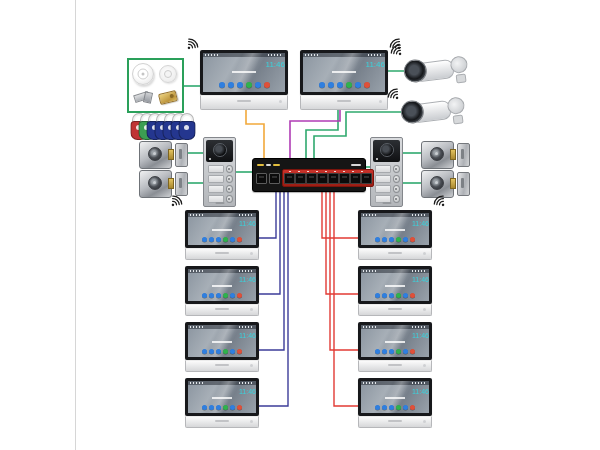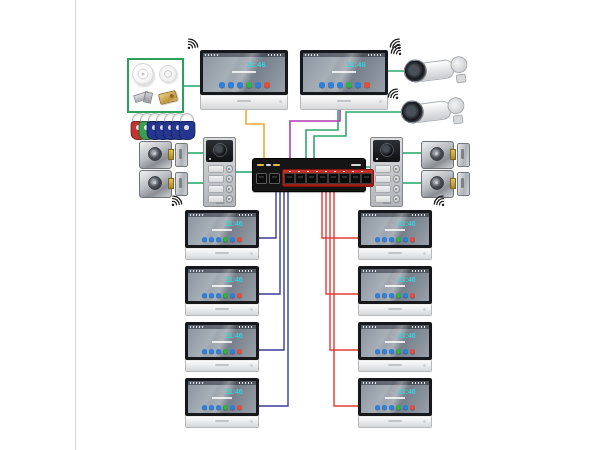--- a/index.html
+++ b/index.html
@@ -14,21 +14,21 @@
   .m-frame{background:#17181b;border-radius:2px;padding:3px;box-shadow:0 1px 1px rgba(0,0,0,.25);}
   .lg .m-frame{width:82px;height:39px;}
   .sm .m-frame{width:68px;height:32px;}
   .m-screen{position:relative;width:100%;height:100%;overflow:hidden;
     background:linear-gradient(120deg,#8b95a0 0%,#a7afb7 35%,#77808b 62%,#99a2ab 100%);}
   .m-screen::after{content:"";position:absolute;inset:0;
     background:linear-gradient(115deg,transparent 40%,rgba(255,255,255,.28) 50%,transparent 60%);}
   .m-status{height:4px;background:rgba(18,23,30,.45);display:flex;justify-content:space-between;padding:0 2px;}
   .m-status::before,.m-status::after{content:"";width:15px;height:2px;margin-top:1px;
     background:repeating-linear-gradient(90deg,#e2e6ea 0 1px,transparent 1px 3px);}
-  .m-time{position:relative;z-index:1;text-align:center;font-weight:bold;color:#3ad2dc;margin-top:4px;font-size:8px;line-height:8px;padding-left:24px;}
+  .m-time{position:relative;z-index:1;text-align:right;font-weight:normal;color:#3ad2dc;margin-top:4px;font-size:8px;line-height:8px;padding-left:24px;}
   .sm .m-time{margin-top:3px;font-size:7px;line-height:7px;}
   .m-date{position:relative;z-index:1;width:24px;height:2px;background:rgba(255,255,255,.8);margin:2px auto 0;}
   .sm .m-date{width:20px;}
   .m-icons{position:absolute;z-index:1;left:0;right:0;bottom:4px;display:flex;justify-content:center;gap:3px;}
   .sm .m-icons{bottom:3px;gap:2px;}
   .m-icons i{display:block;width:6px;height:6px;border-radius:50%;background:#2f7fe0;box-shadow:0 0.5px 0.5px rgba(0,0,0,.4);}
   .sm .m-icons i{width:5px;height:5px;}
   .m-base{position:relative;height:13px;background:linear-gradient(#fbfbfb,#d6d7d9);border:1px solid #b6b7ba;border-top:1px solid #ececec;border-radius:1px 1px 2px 2px;}
   .sm .m-base{height:10px;}
   .m-base::before{content:"";position:absolute;left:50%;top:4px;transform:translateX(-50%);width:14px;height:2px;background:#c2c3c6;border-radius:1px;}

